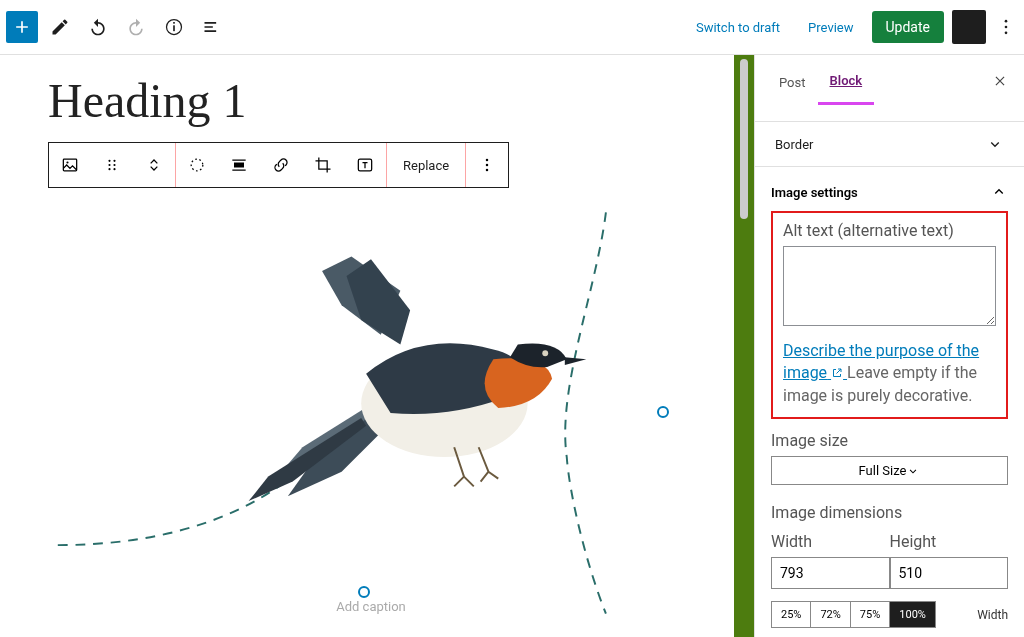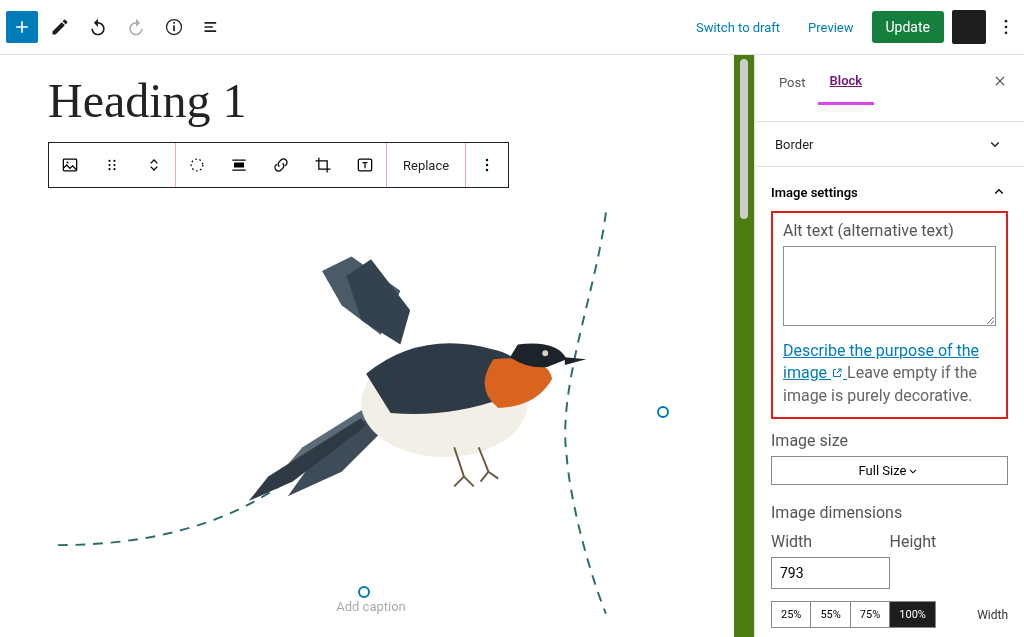--- a/index.html
+++ b/index.html
@@ -277,27 +277,28 @@
       </div>
 
       <div class="field-label" style="margin-top:18px">Image dimensions</div>
       <div class="dim-row">
         <div class="dim-col">
           <div class="field-label">Width</div>
           <input type="text" value="793" style="">
         </div>
         <div class="dim-col">
           <div class="field-label">Height</div>
+          <input type="text" value="510" style="">
         </div>
       </div>
 
       <div class="pct-row">
         <div class="pct-group">
           <button class="pct-btn">25%</button>
-          <button class="pct-btn">55%</button>
+          <button class="pct-btn">72%</button>
           <button class="pct-btn">75%</button>
           <button class="pct-btn active">100%</button>
         </div>
         <button class="reset">Width</button>
       </div>
     </div>
 
     <div class="panel-row" style="border-bottom:none">
       <span>Advanced</span>
       <svg viewBox="0 0 24 24">

